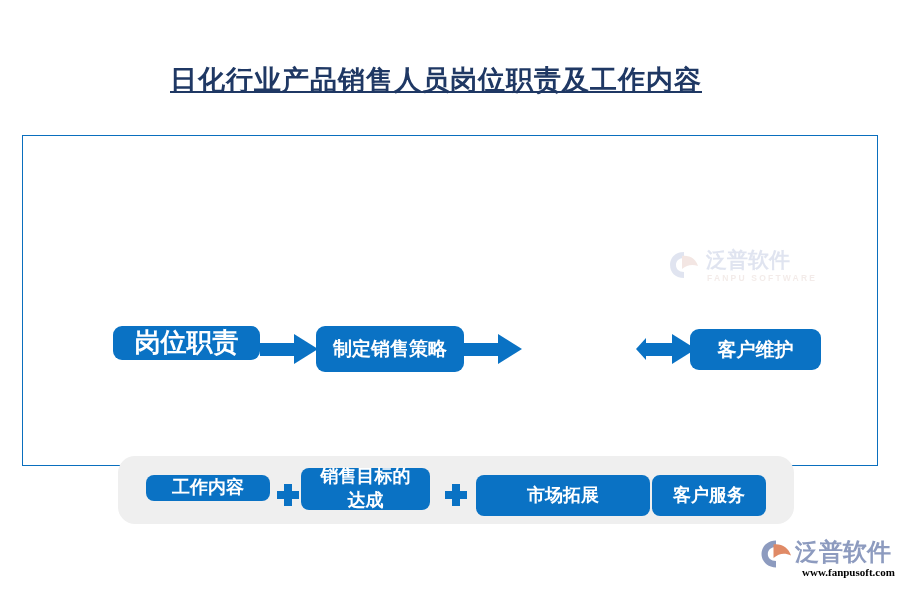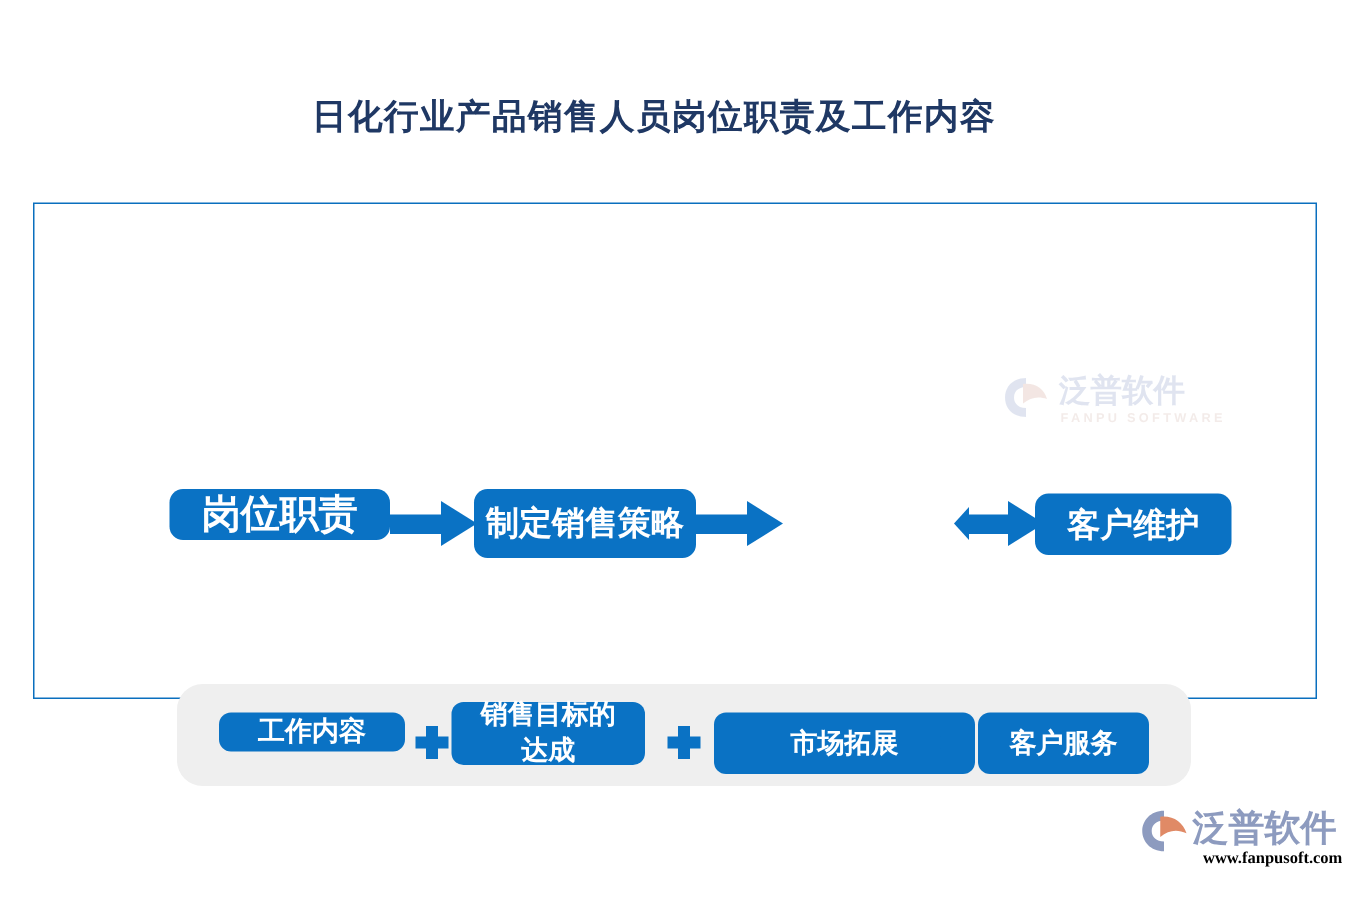--- a/index.html
+++ b/index.html
@@ -16,25 +16,26 @@
   }
 
   
   #page-title {
     position: absolute;
     left: 0;
     top: 62px;
     width: 872px;
     text-align: center;
     font-family: "Liberation Serif", serif;
-    font-size: 23px;
+    font-size: 27px;
     font-weight: 700;
     color: #1f3864;
     letter-spacing: 1px;
     white-space: nowrap;
+    text-decoration: underline;
   }
 
   
   #diagram-panel {
     position: absolute;
     left: 22px;
     top: 135px;
     width: 856px;
     height: 331px;
     border: 1px solid #0a6fbe;
@@ -97,23 +98,23 @@
     line-height: 1.45;
     box-sizing: border-box;
     z-index: 3;
   }
   .flow-box .line {
     display: block;
     white-space: nowrap;
   }
 
   #flow-box-1 { left: 90px;  top: 190px; width: 147px; height: 34px; font-size: 26px; }
-  #flow-box-2 { left: 293px; top: 190px; width: 148px; height: 46px; font-size: 22px; }
+  #flow-box-2 { left: 293px; top: 190px; width: 148px; height: 46px; font-size: 19px; }
   #flow-box-3 { left: 493px; top: 170px; width: 128px; height: 86px;  font-size: 19px; }
-  #flow-box-4 { left: 667px; top: 193px; width: 131px; height: 41px; font-size: 22px; }
+  #flow-box-4 { left: 667px; top: 193px; width: 131px; height: 41px; font-size: 19px; }
   #flow-box-3 .line { margin: 3px 0; }
 
   
   .block-arrow {
     position: absolute;
     z-index: 2;
   }
   .block-arrow .shaft {
     position: absolute;
     background: #0a72c4;

